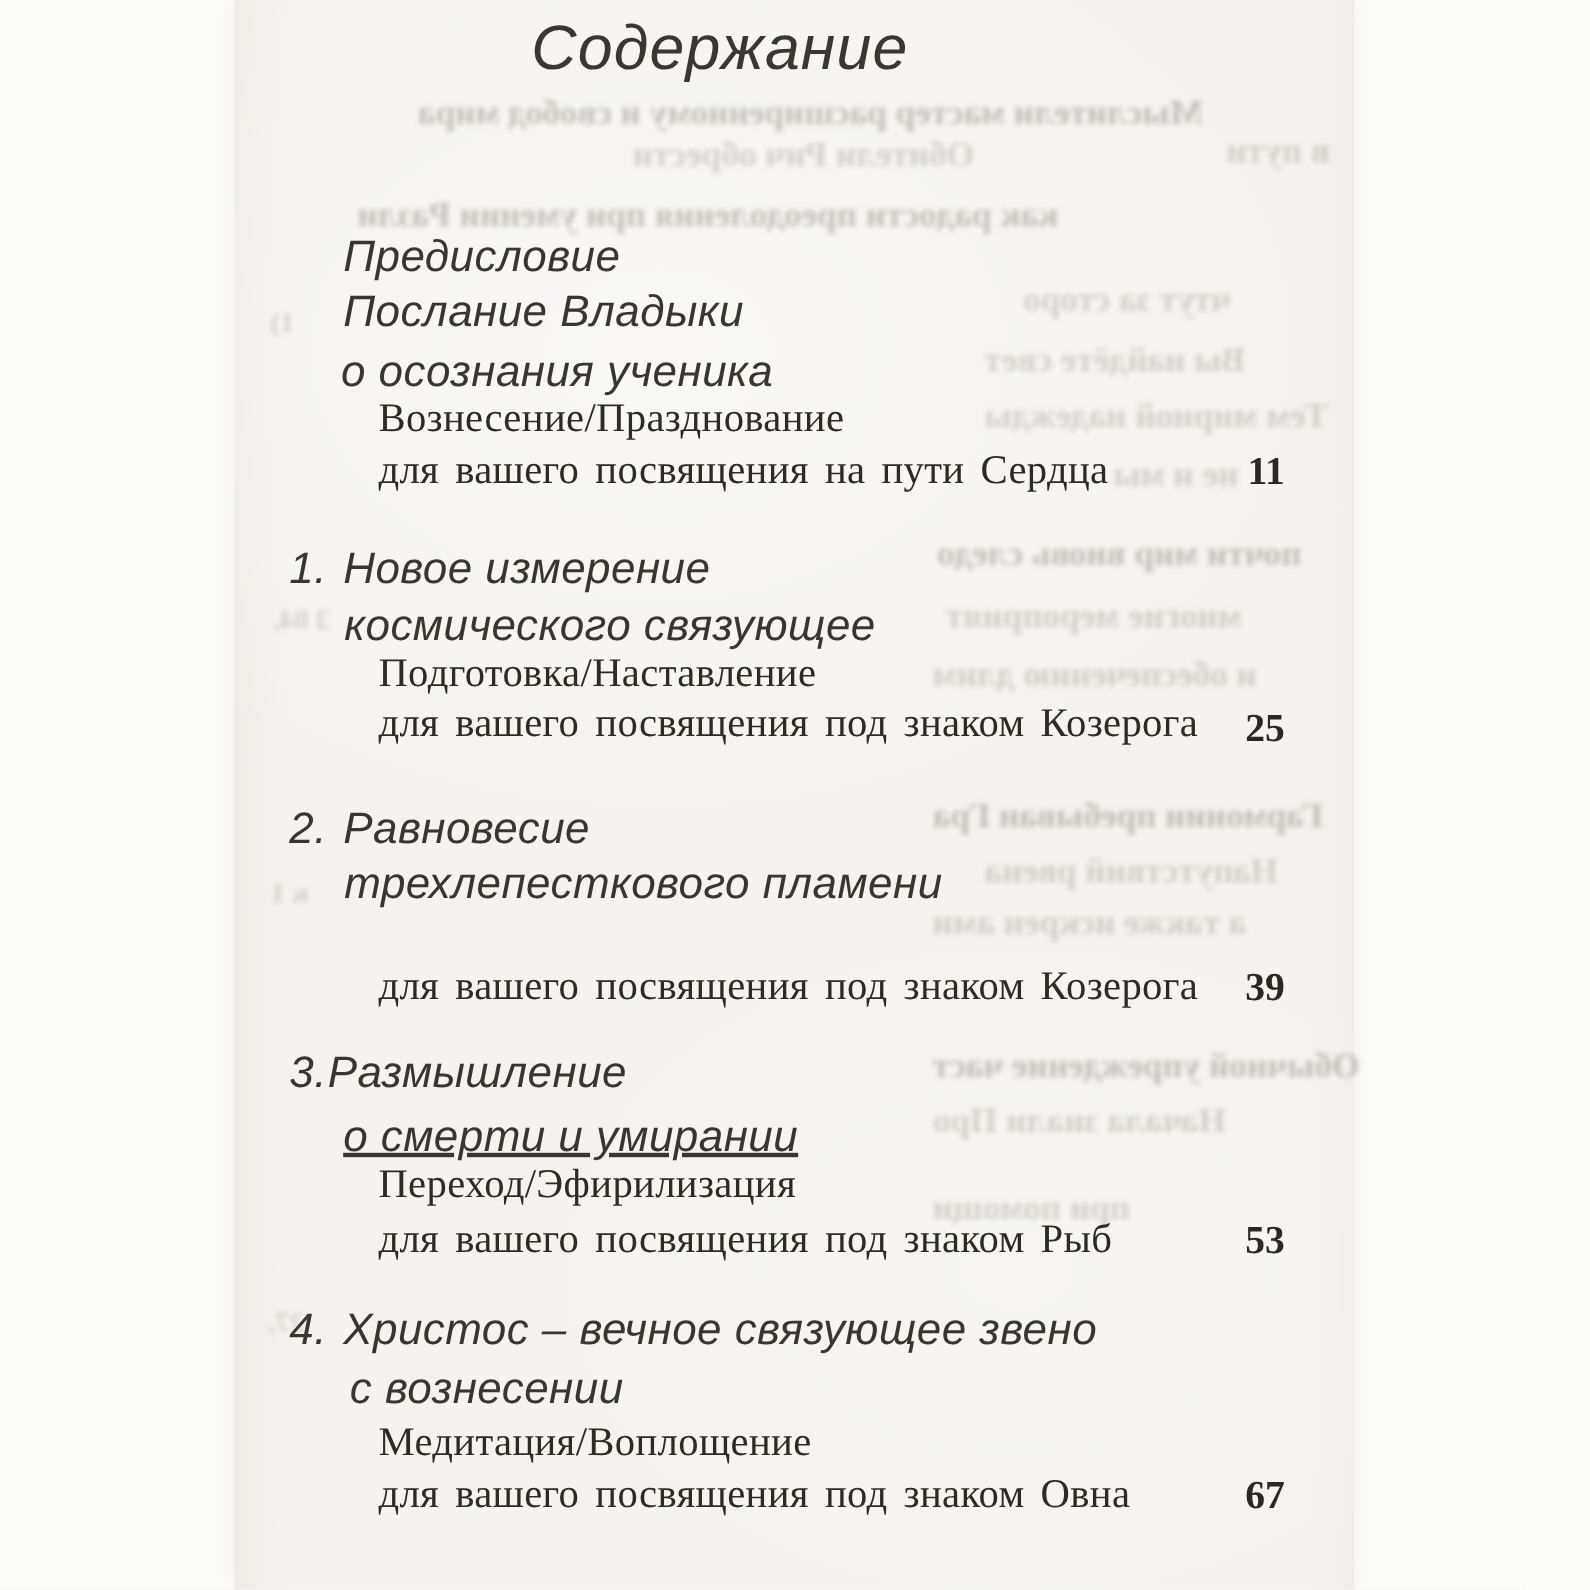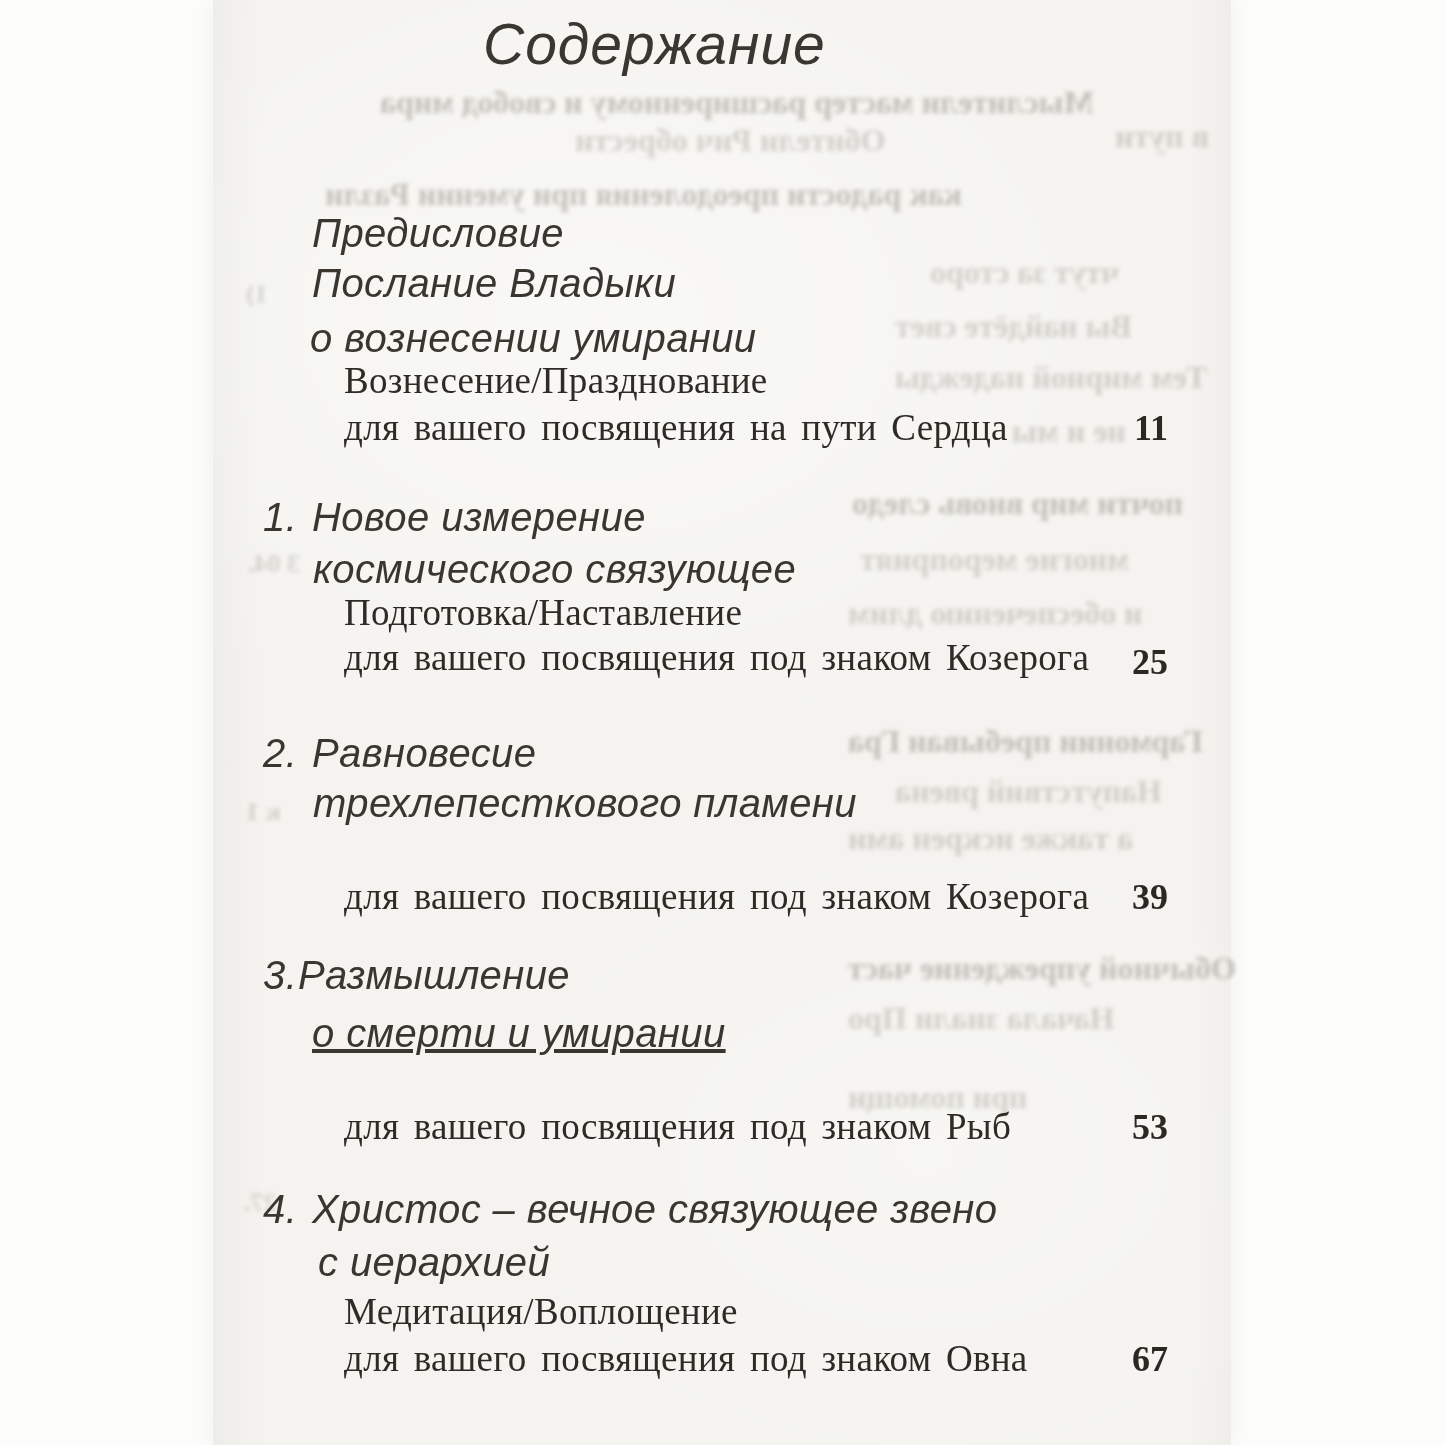--- a/index.html
+++ b/index.html
@@ -94,44 +94,45 @@
   <div class="bleed small" style="left:246px; top:799px;">к 1</div>
   <div class="bleed small" style="left:244px; top:1190px;">27.</div>
 </div>
 
 <div class="text-layer">
 
   <div class="line title" style="left:483px; top:12px;">Содержание</div>
 
   <div class="line it" style="left:312px; top:210px;">Предисловие</div>
   <div class="line it" style="left:312px; top:260px;">Послание Владыки</div>
-  <div class="line it" style="left:310px; top:315px;">о вознесении умирании</div>
+  <div class="line it" style="left:310px; top:315px;">о осознания ученика</div>
   <div class="line rm" style="left:344px; top:360px;">Вознесение/Празднование</div>
   <div class="line rm" style="left:344px; top:407px;">для вашего посвящения на пути Сердца</div>
   <div class="line pg" style="left:1068px; top:408px;">11</div>
 
   <div class="line it" style="left:263px; top:494px;">1.</div>
   <div class="line it" style="left:312px; top:494px;">Новое измерение</div>
   <div class="line it" style="left:313px; top:546px;">космического связующее</div>
   <div class="line rm" style="left:344px; top:592px;">Подготовка/Наставление</div>
   <div class="line rm" style="left:344px; top:637px;">для вашего посвящения под знаком Козерога</div>
   <div class="line pg" style="left:1068px; top:642px;">25</div>
 
   <div class="line it" style="left:263px; top:730px;">2.</div>
   <div class="line it" style="left:312px; top:730px;">Равновесие</div>
   <div class="line it" style="left:313px; top:780px;">трехлепесткового пламени</div>
   <div class="line rm" style="left:344px; top:876px;">для вашего посвящения под знаком Козерога</div>
   <div class="line pg" style="left:1068px; top:877px;">39</div>
 
   <div class="line it" style="left:263px; top:952px;">3.</div>
   <div class="line it" style="left:298px; top:952px;">Размышление</div>
   <div class="line it" style="left:312px; top:1010px;text-decoration:underline;">о смерти и умирании</div>
+  <div class="line rm" style="left:344px; top:1056px;">Переход/Эфирилизация</div>
   <div class="line rm" style="left:344px; top:1106px;">для вашего посвящения под знаком Рыб</div>
   <div class="line pg" style="left:1068px; top:1107px;">53</div>
 
   <div class="line it" style="left:263px; top:1186px;">4.</div>
   <div class="line it" style="left:312px; top:1186px;">Христос – вечное связующее звено</div>
-  <div class="line it" style="left:318px; top:1239px;">с иерархией</div>
+  <div class="line it" style="left:318px; top:1239px;">с вознесении</div>
   <div class="line rm" style="left:344px; top:1291px;">Медитация/Воплощение</div>
   <div class="line rm" style="left:344px; top:1338px;">для вашего посвящения под знаком Овна</div>
   <div class="line pg" style="left:1068px; top:1339px;">67</div>
 
 </div>
 
 </body></html>

